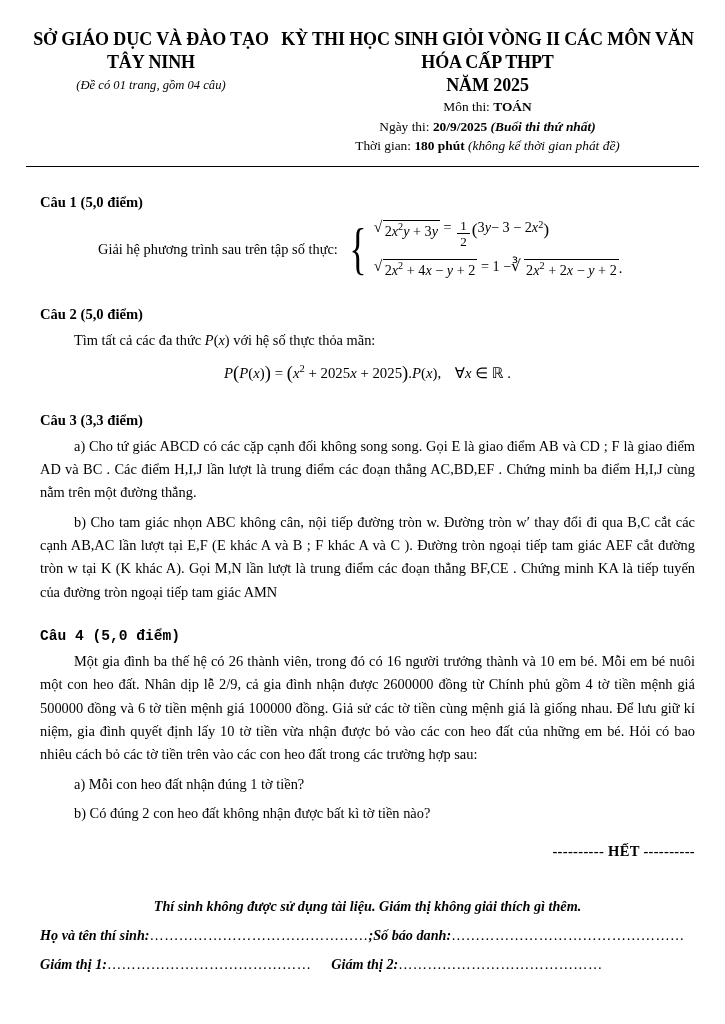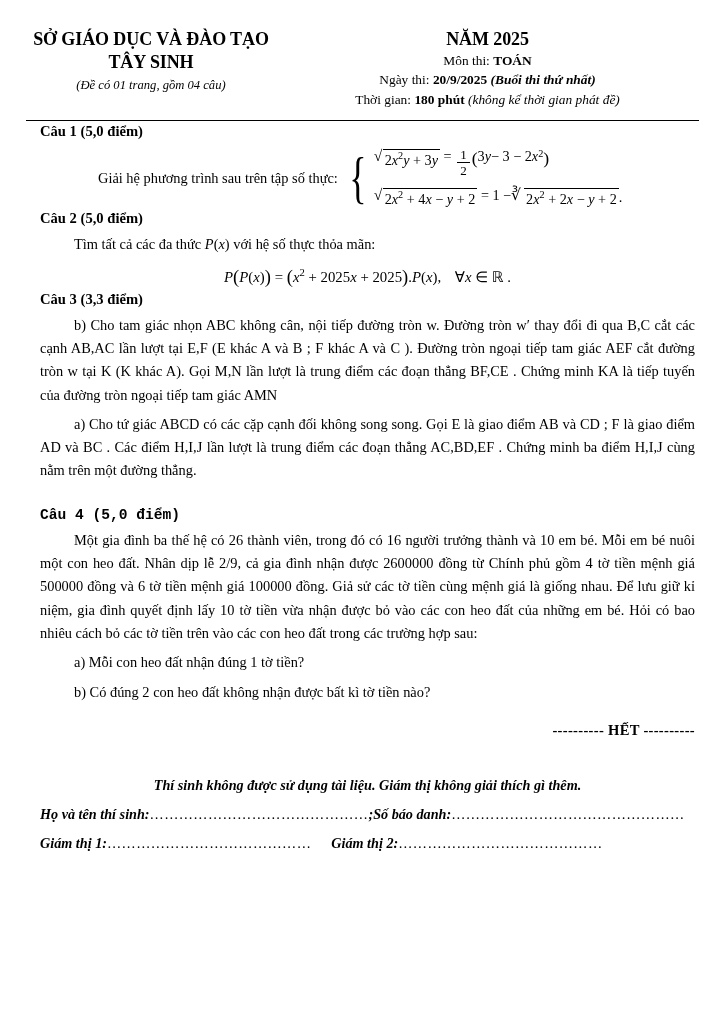--- a/index.html
+++ b/index.html
@@ -74,21 +74,21 @@
   }
 
   
   .content {
     padding: 0 30px 0 40px;
     box-sizing: border-box;
   }
   .q-title {
     font-weight: bold;
     font-size: 14.6px;
-    margin-top: 2px;
+    margin-top: 27px;
   }
   .para {
     font-size: 14.4px;
     line-height: 1.62;
     text-align: justify;
     margin-top: 6px;
     text-indent: 34px;
   }
 
   
@@ -192,24 +192,25 @@
   .gap-sm { display: inline-block; width: 10px; }
 </style>
 </head>
 <body>
 
 <div class="page">
 
   <div class="header">
     <div class="hdr-left">
       <div class="hdr-line-bold">SỞ GIÁO DỤC VÀ ĐÀO TẠO</div>
-      <div class="hdr-line-bold">TÂY SINH</div>
+      <div class="hdr-line-bold">TÂY NINH</div>
       <div class="hdr-sub-italic">(Đề có 01 trang, gồm 04 câu)</div>
     </div>
     <div class="hdr-right">
+      <div class="hdr-line-bold">KỲ THI HỌC SINH GIỎI VÒNG II CÁC MÔN VĂN HÓA CẤP THPT</div>
       <div class="hdr-line-bold">NĂM 2025</div>
       <div class="hdr-line">
         <span>Môn thi:</span>
         <span class="b">TOÁN</span>
       </div>
       <div class="hdr-line">
         <span>Ngày thi:</span>
         <span class="b">20/9/2025</span>
         <span class="bi">(Buổi thi thứ nhất)</span>
       </div>
@@ -259,22 +260,22 @@
       Tìm tất cả các đa thức <span class="mi">P</span><span class="mn">(</span><span class="mi">x</span><span class="mn">)</span> với hệ số thực thỏa mãn:
     </div>
     <div class="center-eq">
       <span class="mi">P</span><span class="bigparen mn">(</span><span class="mi">P</span><span class="mn">(</span><span class="mi">x</span><span class="mn">)</span><span class="bigparen mn">)</span>
       <span class="mn"> = </span>
       <span class="bigparen mn">(</span><span class="mi">x</span><span class="sup mn">2</span><span class="mn"> + 2025</span><span class="mi">x</span><span class="mn"> + 2025</span><span class="bigparen mn">)</span><span class="mn">.</span><span class="mi">P</span><span class="mn">(</span><span class="mi">x</span><span class="mn">),</span>
       <span class="gap-sm"></span><span class="mn">∀</span><span class="mi">x</span><span class="mn"> ∈ ℝ .</span>
     </div>
 
     <div class="q-title">Câu 3 (3,3 điểm)</div>
+    <div class="para">a) Cho tứ giác ABCD có các cặp cạnh đối không song song. Gọi E là giao điểm AB và CD ; F là giao điểm AD và BC . Các điểm H,I,J lần lượt là trung điểm các đoạn thẳng AC,BD,EF . Chứng minh ba điểm H,I,J cùng nằm trên một đường thẳng.</div>
     <div class="para">b) Cho tam giác nhọn ABC không cân, nội tiếp đường tròn w. Đường tròn w′ thay đổi đi qua B,C cắt các cạnh AB,AC lần lượt tại E,F (E khác A và B ; F khác A và C ). Đường tròn ngoại tiếp tam giác AEF cắt đường tròn w tại K (K khác A). Gọi M,N lần lượt là trung điểm các đoạn thẳng BF,CE . Chứng minh KA là tiếp tuyến của đường tròn ngoại tiếp tam giác AMN</div>
-    <div class="para">a) Cho tứ giác ABCD có các cặp cạnh đối không song song. Gọi E là giao điểm AB và CD ; F là giao điểm AD và BC . Các điểm H,I,J lần lượt là trung điểm các đoạn thẳng AC,BD,EF . Chứng minh ba điểm H,I,J cùng nằm trên một đường thẳng.</div>
 
     <div class="q-title" style="margin-top:24px;font-family:Liberation Mono, monospace;">Câu 4 (5,0 điểm)</div>
     <div class="para">Một gia đình ba thế hệ có 26 thành viên, trong đó có 16 người trưởng thành và 10 em bé. Mỗi em bé nuôi một con heo đất. Nhân dịp lễ 2/9, cả gia đình nhận được 2600000 đồng từ Chính phủ gồm 4 tờ tiền mệnh giá 500000 đồng và 6 tờ tiền mệnh giá 100000 đồng. Giả sử các tờ tiền cùng mệnh giá là giống nhau. Để lưu giữ kỉ niệm, gia đình quyết định lấy 10 tờ tiền vừa nhận được bỏ vào các con heo đất của những em bé. Hỏi có bao nhiêu cách bỏ các tờ tiền trên vào các con heo đất trong các trường hợp sau:</div>
     <div class="para">a) Mỗi con heo đất nhận đúng 1 tờ tiền?</div>
     <div class="para">b) Có đúng 2 con heo đất không nhận được bất kì tờ tiền nào?</div>
 
     <div class="het">---------- HẾT ----------</div>
     <div class="note">Thí sinh không được sử dụng tài liệu. Giám thị không giải thích gì thêm.</div>
 
     <div class="fill-line">

